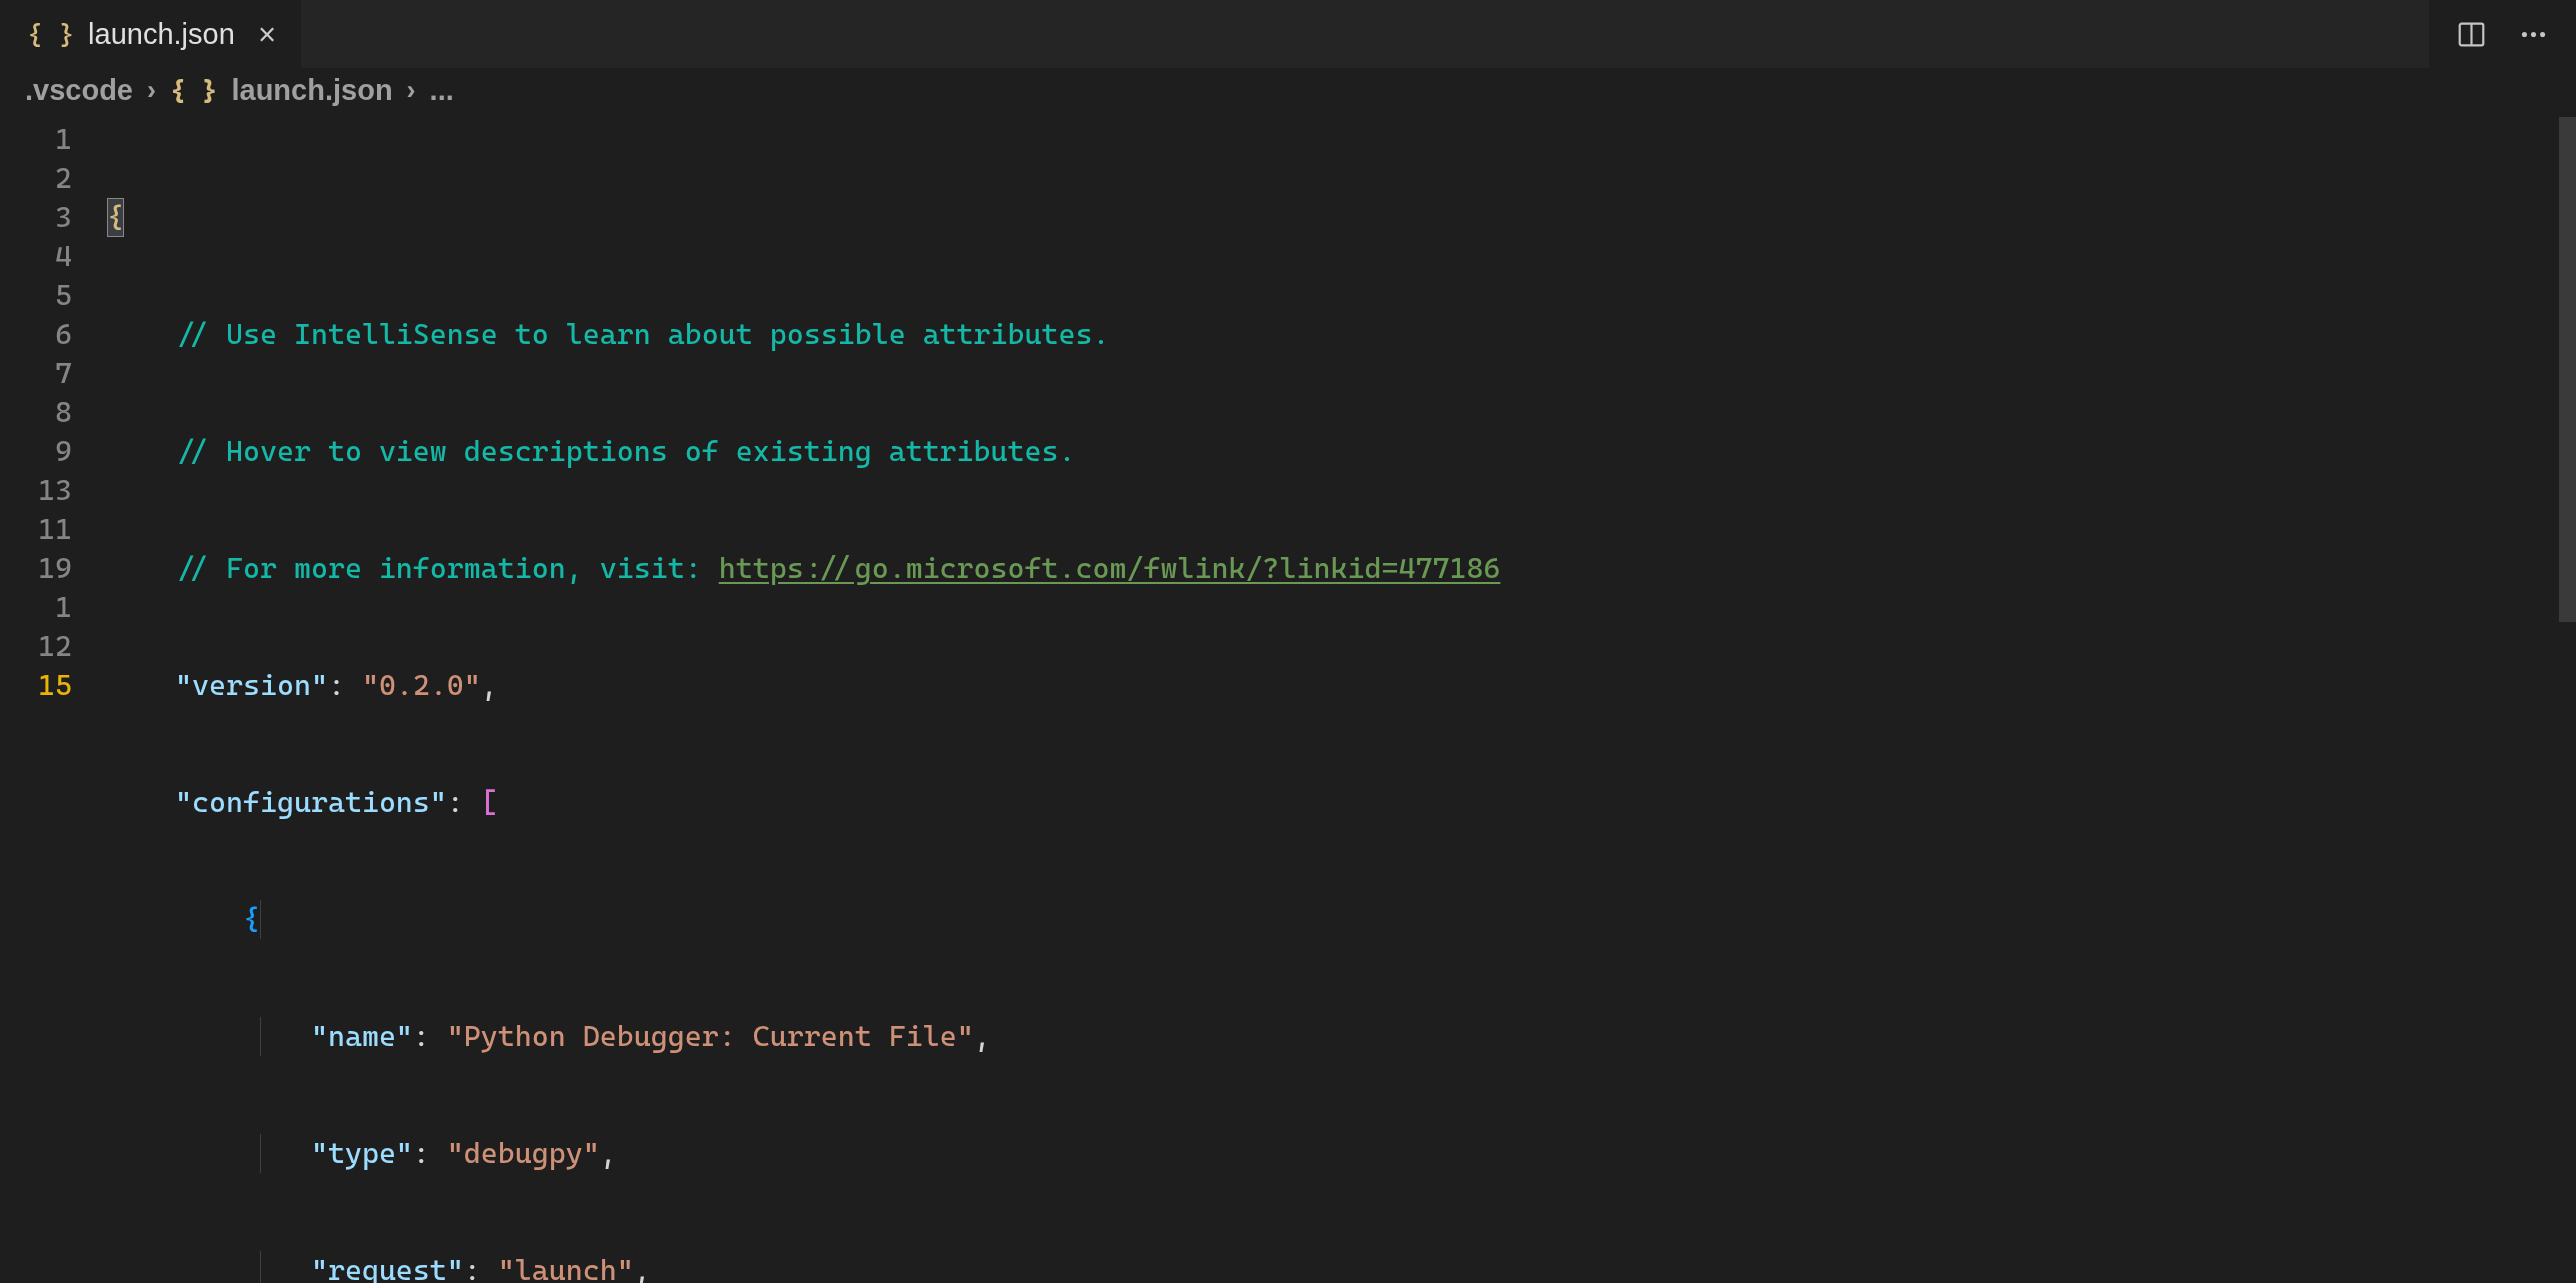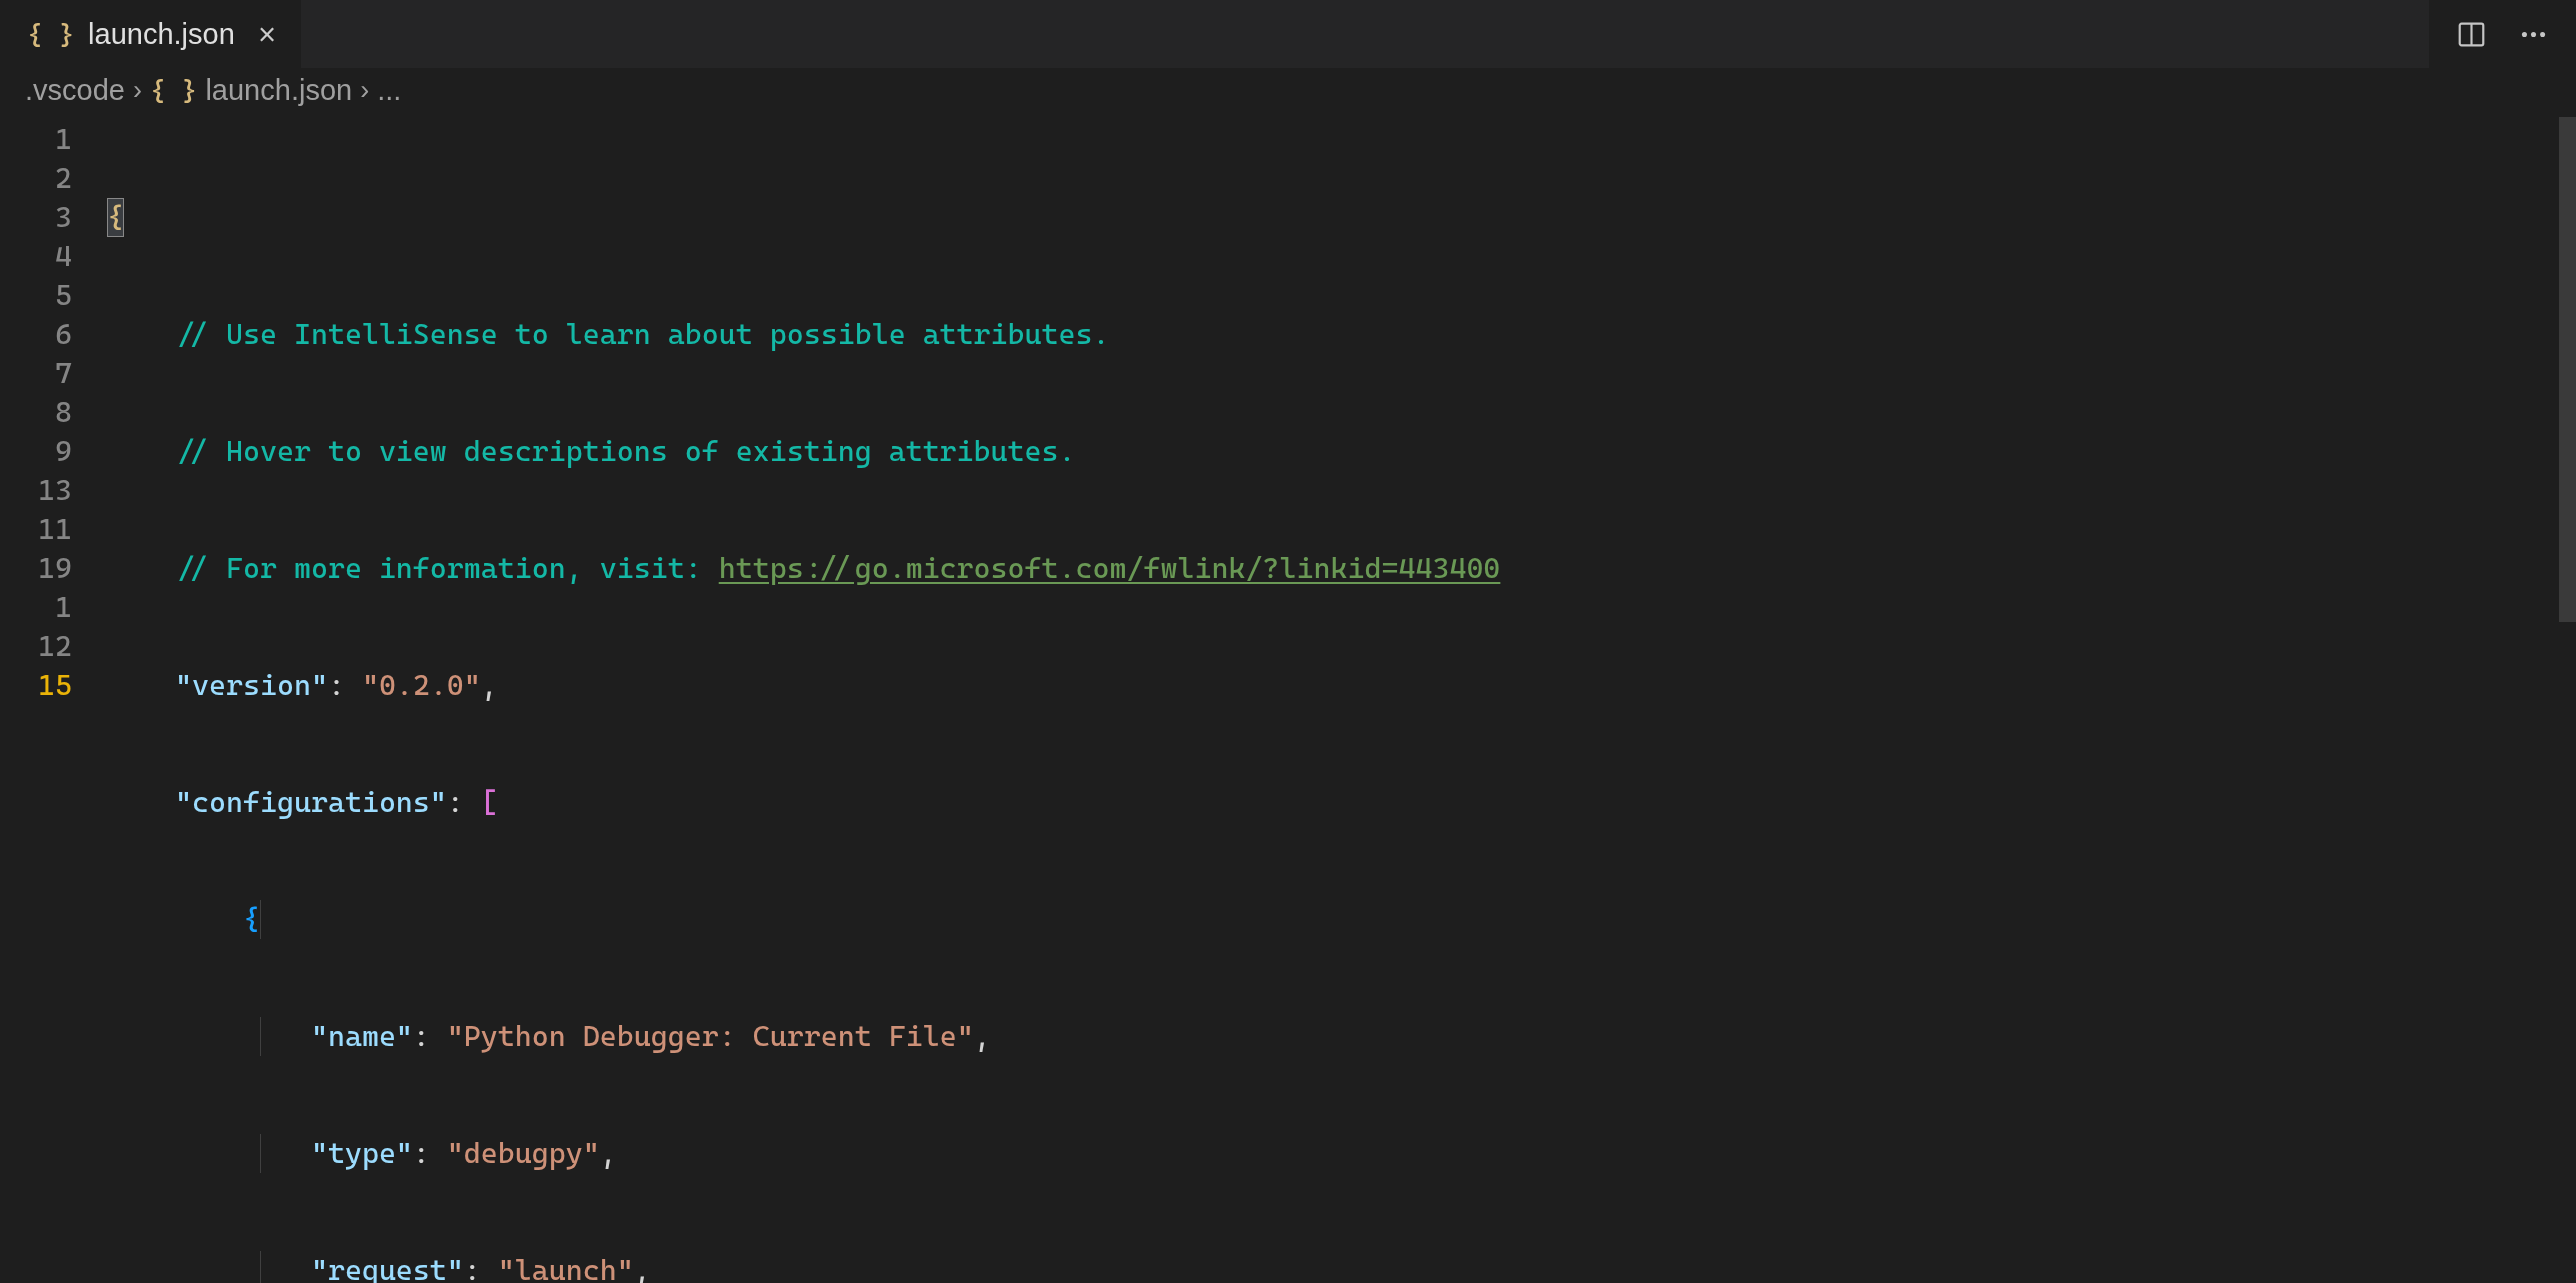--- a/index.html
+++ b/index.html
@@ -62,25 +62,26 @@
     color: #c5c5c5;
     display: flex;
     align-items: center;
     justify-content: center;
     width: 39px;
     height: 39px;
   }
   .breadcrumbs {
     display: flex;
     align-items: center;
-    gap: 8px;
+    gap: 14px;
     padding: 5.8px 25px 13.6px 25px;
     font-size: 29px;
     color: #a0a0a0;
     font-family: "Segoe UI", Arial, sans-serif;
+    font-weight: bold;
   }
   .breadcrumbs .chev {
     color: #a0a0a0;
     font-size: 27px;
   }
   .breadcrumbs .bc-icon {
     color: #d7ba7d;
     font-family: Consolas, "Cascadia Code", monospace;
     font-size: 27px;
   }
@@ -199,21 +200,21 @@
     <div class="ln">19</div>
     <div class="ln">1</div>
     <div class="ln">12</div>
     <div class="ln active">15</div>
   </div>
 
   <div class="code">
     <div class="code-line"><span class="cursor-box"><span class="c-brace">{</span></span></div>
     <div class="code-line">    <span class="c-comment">// Use IntelliSense to learn about possible attributes.</span></div>
     <div class="code-line">    <span class="c-comment">// Hover to view descriptions of existing attributes.</span></div>
-    <div class="code-line">    <span class="c-comment">// For more information, visit: </span><span class="c-link">https://go.microsoft.com/fwlink/?linkid=443400</span></div>
+    <div class="code-line">    <span class="c-comment">// For more information, visit: </span><span class="c-link">https://go.microsoft.com/fwlink/?linkid=477186</span></div>
     <div class="code-line">    <span class="c-key">"version"</span><span class="c-punc">:</span> <span class="c-string">"0.2.0"</span><span class="c-punc">,</span></div>
     <div class="code-line">    <span class="c-key">"configurations"</span><span class="c-punc">:</span> <span class="c-bracket-m">[</span></div>
     <div class="code-line"><span class="indent-guide" style="left:9ch;"></span>        <span class="c-bracket">{</span></div>
     <div class="code-line"><span class="indent-guide" style="left:9ch;"></span>            <span class="c-key">"name"</span><span class="c-punc">:</span> <span class="c-string">"Python Debugger: Current File"</span><span class="c-punc">,</span></div>
     <div class="code-line"><span class="indent-guide" style="left:9ch;"></span>            <span class="c-key">"type"</span><span class="c-punc">:</span> <span class="c-string">"debugpy"</span><span class="c-punc">,</span></div>
     <div class="code-line"><span class="indent-guide" style="left:9ch;"></span>            <span class="c-key">"request"</span><span class="c-punc">:</span> <span class="c-string">"launch"</span><span class="c-punc">,</span></div>
     
     
     
     

